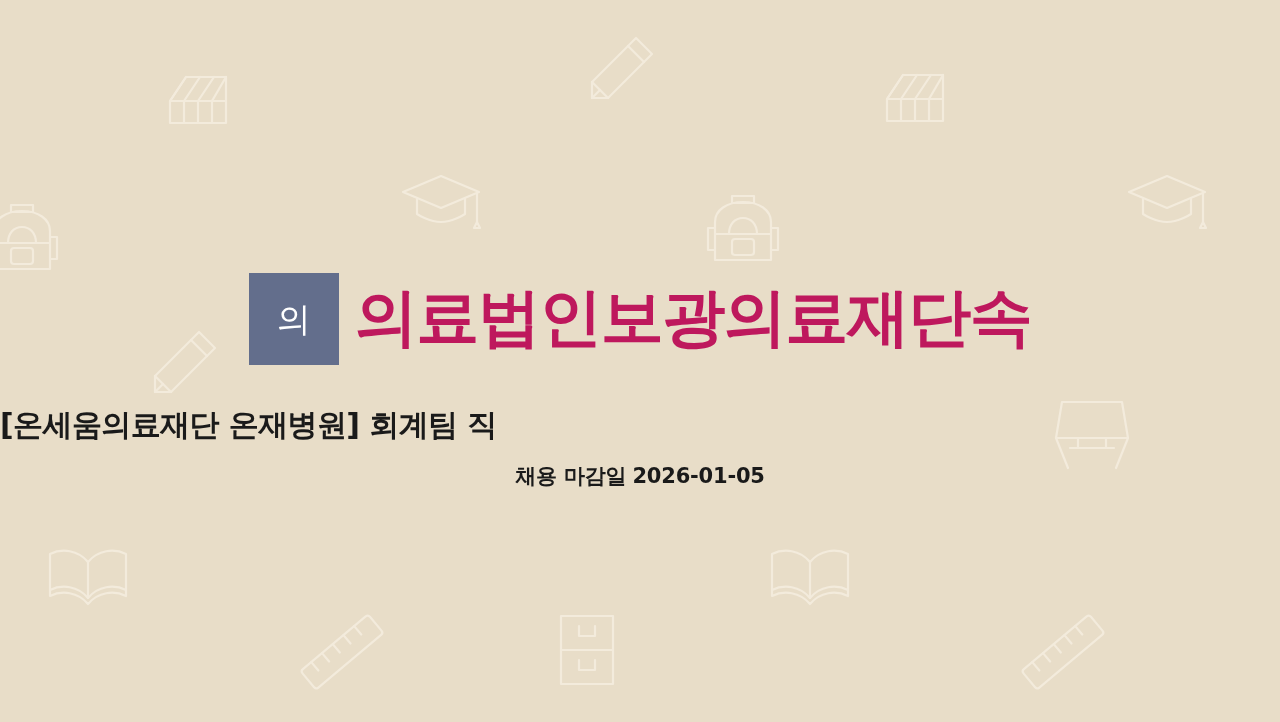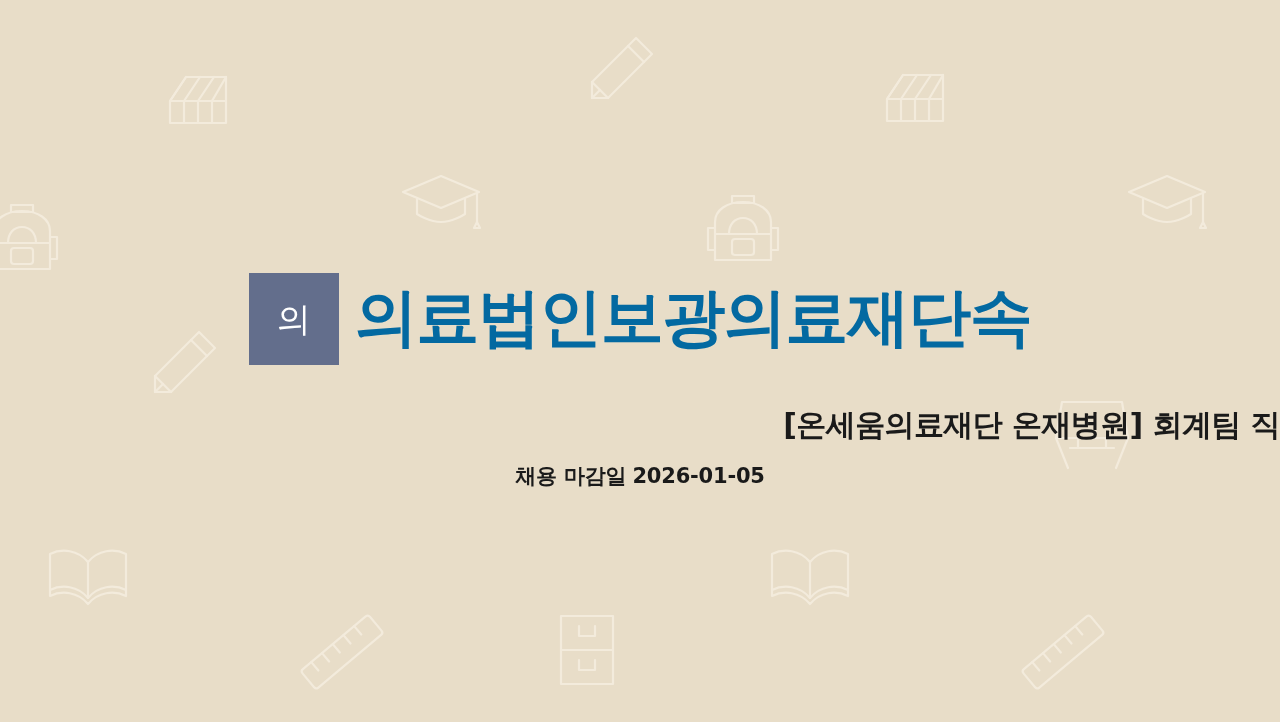--- a/index.html
+++ b/index.html
@@ -77,32 +77,32 @@
     font-size: 34px;
     font-weight: 400;
     line-height: 1;
     flex: 0 0 auto;
     letter-spacing: 0;
   }
 
   #company-title {
     font-size: 63px;
     font-weight: 700;
-    color: #0369a1;
+    color: #be185d;
     line-height: 1.06;
     letter-spacing: -1.5px;
     white-space: nowrap;
   }
 
   #subtitle {
     position: absolute;
     left: 0;
     right: 0;
     top: 406px;
-    text-align: right;
+    text-align: left;
     font-size: 30px;
     font-weight: 700;
     color: #1a1a1a;
     letter-spacing: -0.6px;
     line-height: 1.25;
     white-space: nowrap;
   }
 
   #deadline-row {
     position: absolute;

